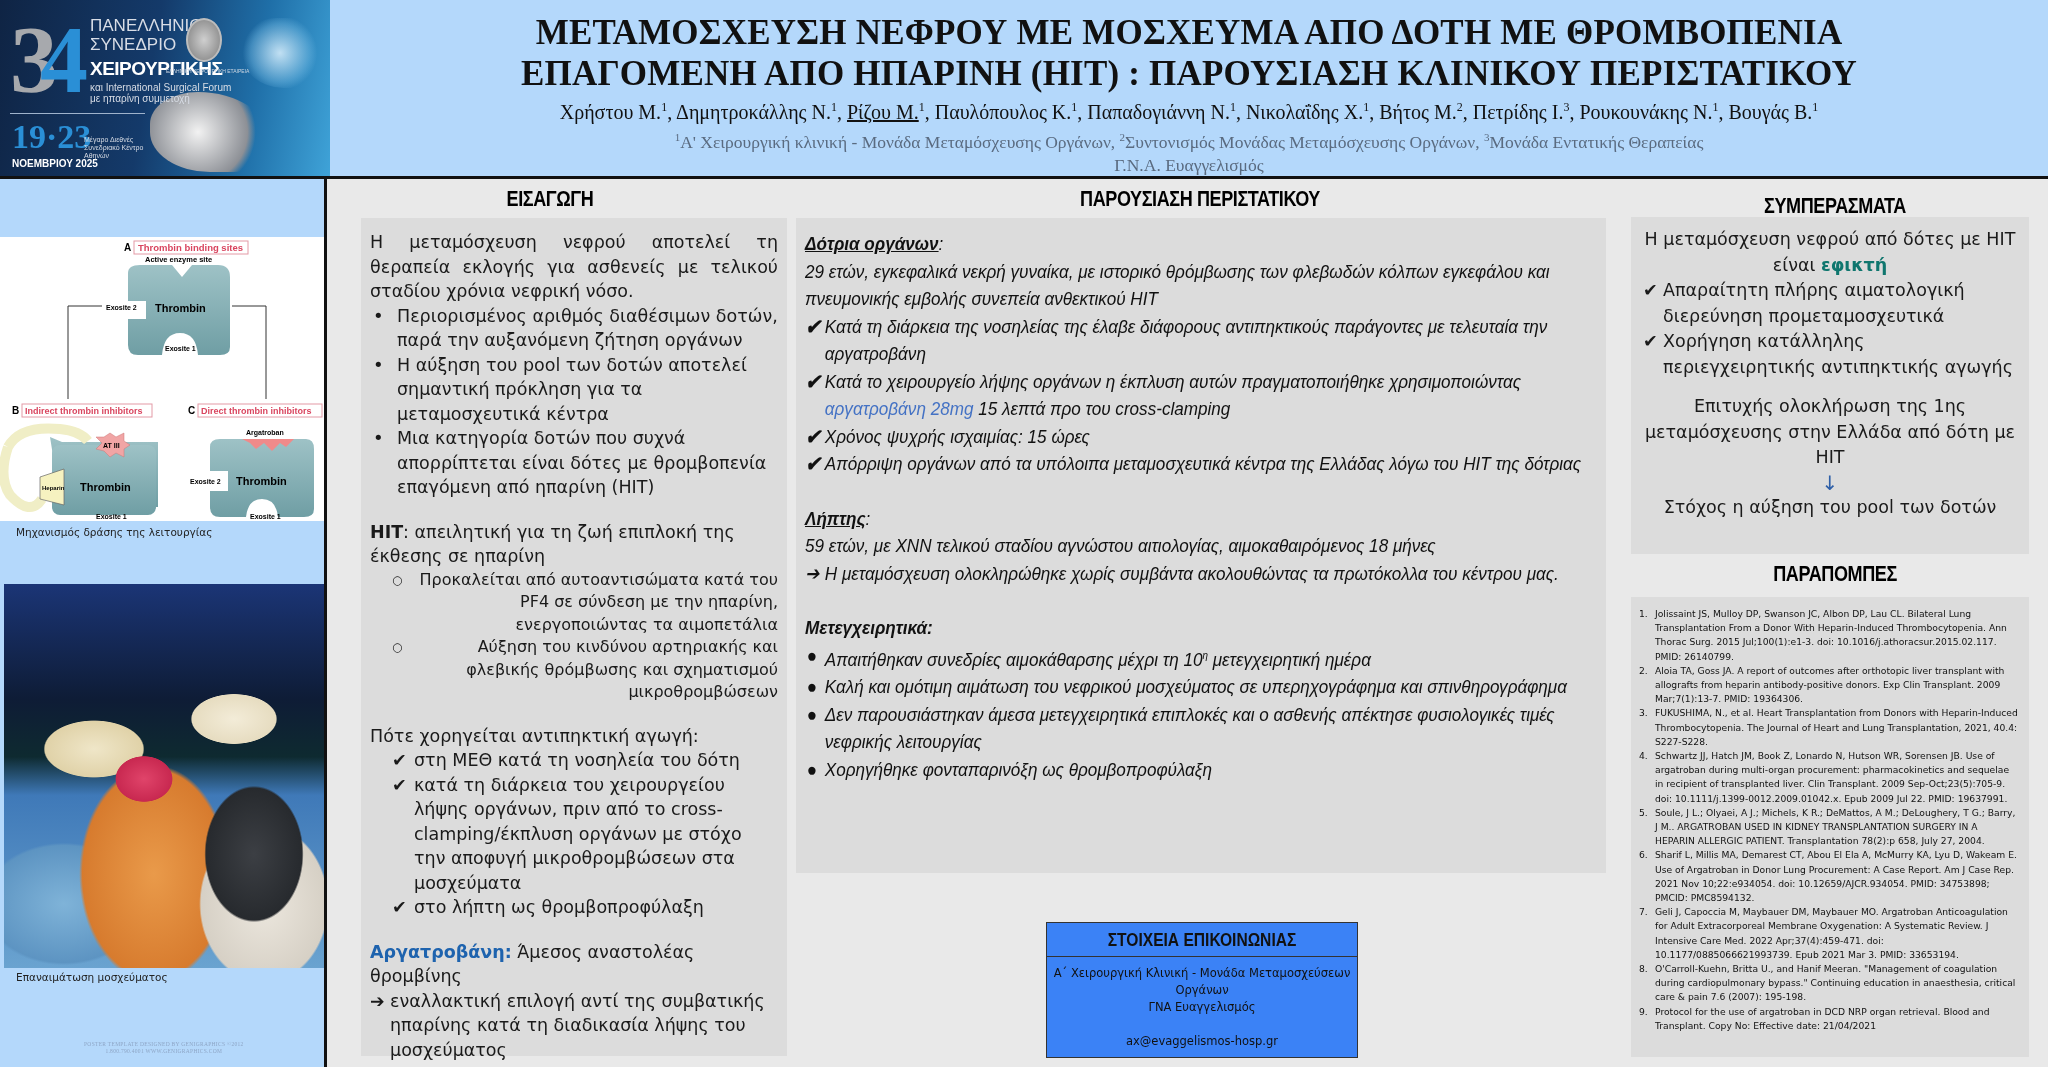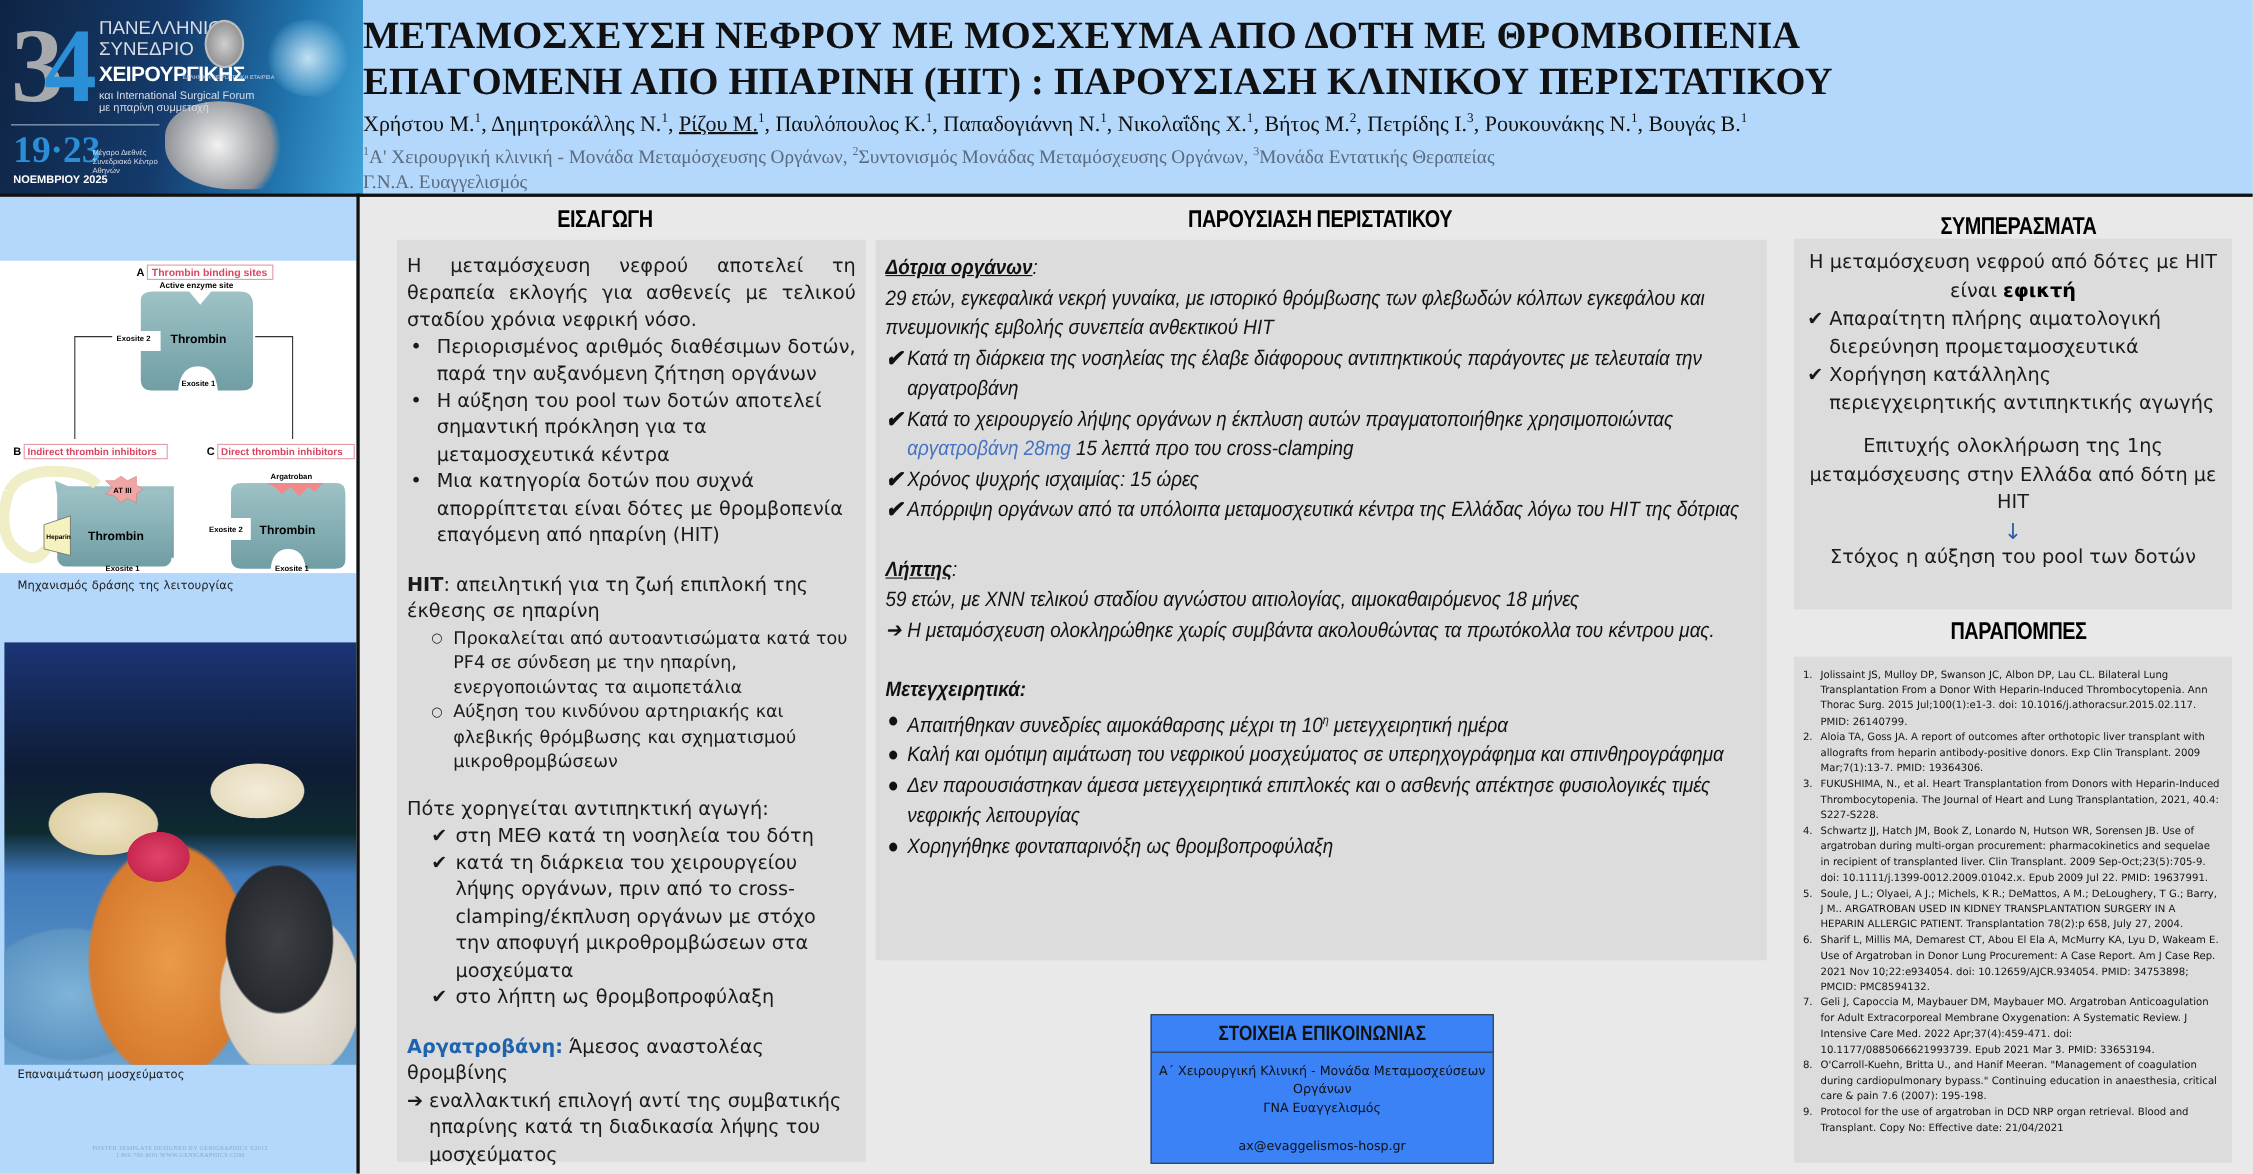--- a/index.html
+++ b/index.html
@@ -17,21 +17,21 @@
   #banner .l3 { position: absolute; left: 68px; top: 82px; color: #d8dde6; font-size: 10px; line-height: 11px; }
   #banner .rule { position: absolute; left: 10px; top: 113px; width: 135px; height: 1px; background: #9fb3cc; }
   #banner .dates { position: absolute; left: 12px; top: 118px; color: #2a8fd6; font-family: "Liberation Serif", serif; font-size: 34px; font-weight: bold; }
   #banner .month { position: absolute; left: 12px; top: 158px; color: #fff; font-size: 10px; font-weight: bold; }
   #banner .venue { position: absolute; left: 84px; top: 136px; color: #d8dde6; font-size: 7px; line-height: 8px; }
   #banner .seal { position: absolute; left: 186px; top: 18px; width: 36px; height: 44px; border-radius: 50%; background: radial-gradient(#cfcfcf, #7d7d7d); border: 2px solid #bdbdbd; }
   #banner .seal-cap { position: absolute; left: 166px; top: 68px; color: #cfd8e4; font-size: 5px; }
   #banner .robot { position: absolute; left: 150px; top: 92px; width: 120px; height: 80px; border-radius: 40% 60% 30% 50%; background: radial-gradient(circle at 40% 50%, #f2f2f2, #8d9096 60%, transparent 70%); }
   #banner .hand { position: absolute; left: 240px; top: 18px; width: 80px; height: 70px; border-radius: 50% 30% 40% 60%; background: radial-gradient(circle at 50% 50%, rgba(210,235,250,0.9), rgba(120,190,230,0.4) 55%, transparent 70%); }
 
-  #header { position: absolute; left: 330px; top: 0; width: 1718px; height: 178px; background: #b4d8fb; text-align: left; }
+  #header { position: absolute; left: 330px; top: 0; width: 1718px; height: 178px; background: #b4d8fb; text-align: center; }
   #header .title { font-family: "Liberation Serif", serif; font-weight: bold; font-size: 35px; line-height: 41px; color: #111; padding-top: 12px; letter-spacing: 0.2px; }
   #header .authors { font-family: "Liberation Serif", serif; font-size: 20px; line-height: 26px; color: #111; }
   #header .authors sup { font-size: 12px; }
   #header .authors .u { text-decoration: underline; }
   #header .affil { font-family: "Liberation Serif", serif; font-size: 17.5px; line-height: 24px; color: #5a6b80; }
   #header .affil sup { font-size: 11px; }
 
   #topline { position: absolute; left: 0; top: 176px; width: 2048px; height: 3px; background: #111; }
   #leftline { position: absolute; left: 324px; top: 176px; width: 3px; height: 891px; background: #111; }
 
@@ -61,21 +61,21 @@
 
   
   #intro-title { left: 345px; top: 186px; width: 410px; }
   #intro-box { left: 361px; top: 218px; width: 426px; height: 838px; padding: 12px 9px; font-size: 17.5px; line-height: 24.5px; }
   #intro-box .just { text-align: justify; }
   #intro-box ul.dots { list-style: none; margin: 0 0 0 0; }
   #intro-box ul.dots li { position: relative; padding-left: 27px; }
   #intro-box ul.dots li::before { content: "•"; position: absolute; left: 3px; top: 0; font-size: 18px; }
   #intro-box .gap { height: 20px; }
   #intro-box ul.circ { list-style: none; font-size: 16px; line-height: 22.5px; margin-left: 22px; }
-  #intro-box ul.circ li { position: relative; padding-left: 20px; }
+  #intro-box ul.circ li { position: relative; padding-left: 20px; text-align: right; }
   #intro-box ul.circ li::before { content: "○"; position: absolute; left: 0; top: 0; font-size: 12px; }
   #intro-box ul.chk { list-style: none; margin-left: 22px; }
   #intro-box ul.chk li { position: relative; padding-left: 22px; }
   #intro-box ul.chk li .ck { position: absolute; left: 0; top: 0; font-weight: bold; }
   #intro-box .blue { color: #1e63ae; font-weight: bold; }
   #intro-box .arrow-line { position: relative; padding-left: 20px; }
   #intro-box .arrow-line .ar { position: absolute; left: 0; top: 0; }
 
   
   #case-title { left: 800px; top: 186px; width: 800px; }
@@ -96,21 +96,21 @@
   #contact { position: absolute; left: 1046px; top: 922px; width: 312px; height: 136px; border: 1.5px solid #333; background: #3b82f6; }
   #contact .ct { height: 34px; border-bottom: 1.5px solid #333; text-align: center; font-family: "Liberation Sans Narrow","Liberation Sans",sans-serif; font-weight: bold; font-size: 19px; line-height: 34px; }
   #contact .ct span { display: inline-block; transform: scaleX(0.82); }
   #contact .cb { text-align: center; font-family: "DejaVu Sans", sans-serif; font-size: 11.5px; line-height: 17px; padding-top: 8px; }
   #contact .cb .sp { height: 17px; }
 
   
   #concl-title { left: 1630px; top: 193px; width: 410px; }
   #concl-box { left: 1631px; top: 217px; width: 398px; height: 337px; padding: 10px 12px; font-size: 17.5px; line-height: 25.5px; }
   #concl-box .c { text-align: center; }
-  #concl-box .blue { color: #000000; font-weight: bold; }
+  #concl-box .blue { color: #0f766e; font-weight: bold; }
   #concl-box ul { list-style: none; }
   #concl-box ul li { position: relative; padding-left: 20px; }
   #concl-box ul li .ck { position: absolute; left: 0; top: 0; font-weight: bold; }
   #concl-box .gap { height: 14px; }
   #concl-box .darr { color: #2e5fa8; text-align: center; font-size: 20px; line-height: 24px; }
 
   #refs-title { left: 1630px; top: 561px; width: 410px; }
   #refs-box { left: 1631px; top: 597px; width: 398px; height: 460px; padding: 10px 10px 10px 8px; font-family: "DejaVu Sans", sans-serif; font-size: 9.2px; line-height: 14.2px; }
   #refs-box ol { list-style: none; }
   #refs-box ol li { position: relative; padding-left: 16px; }

